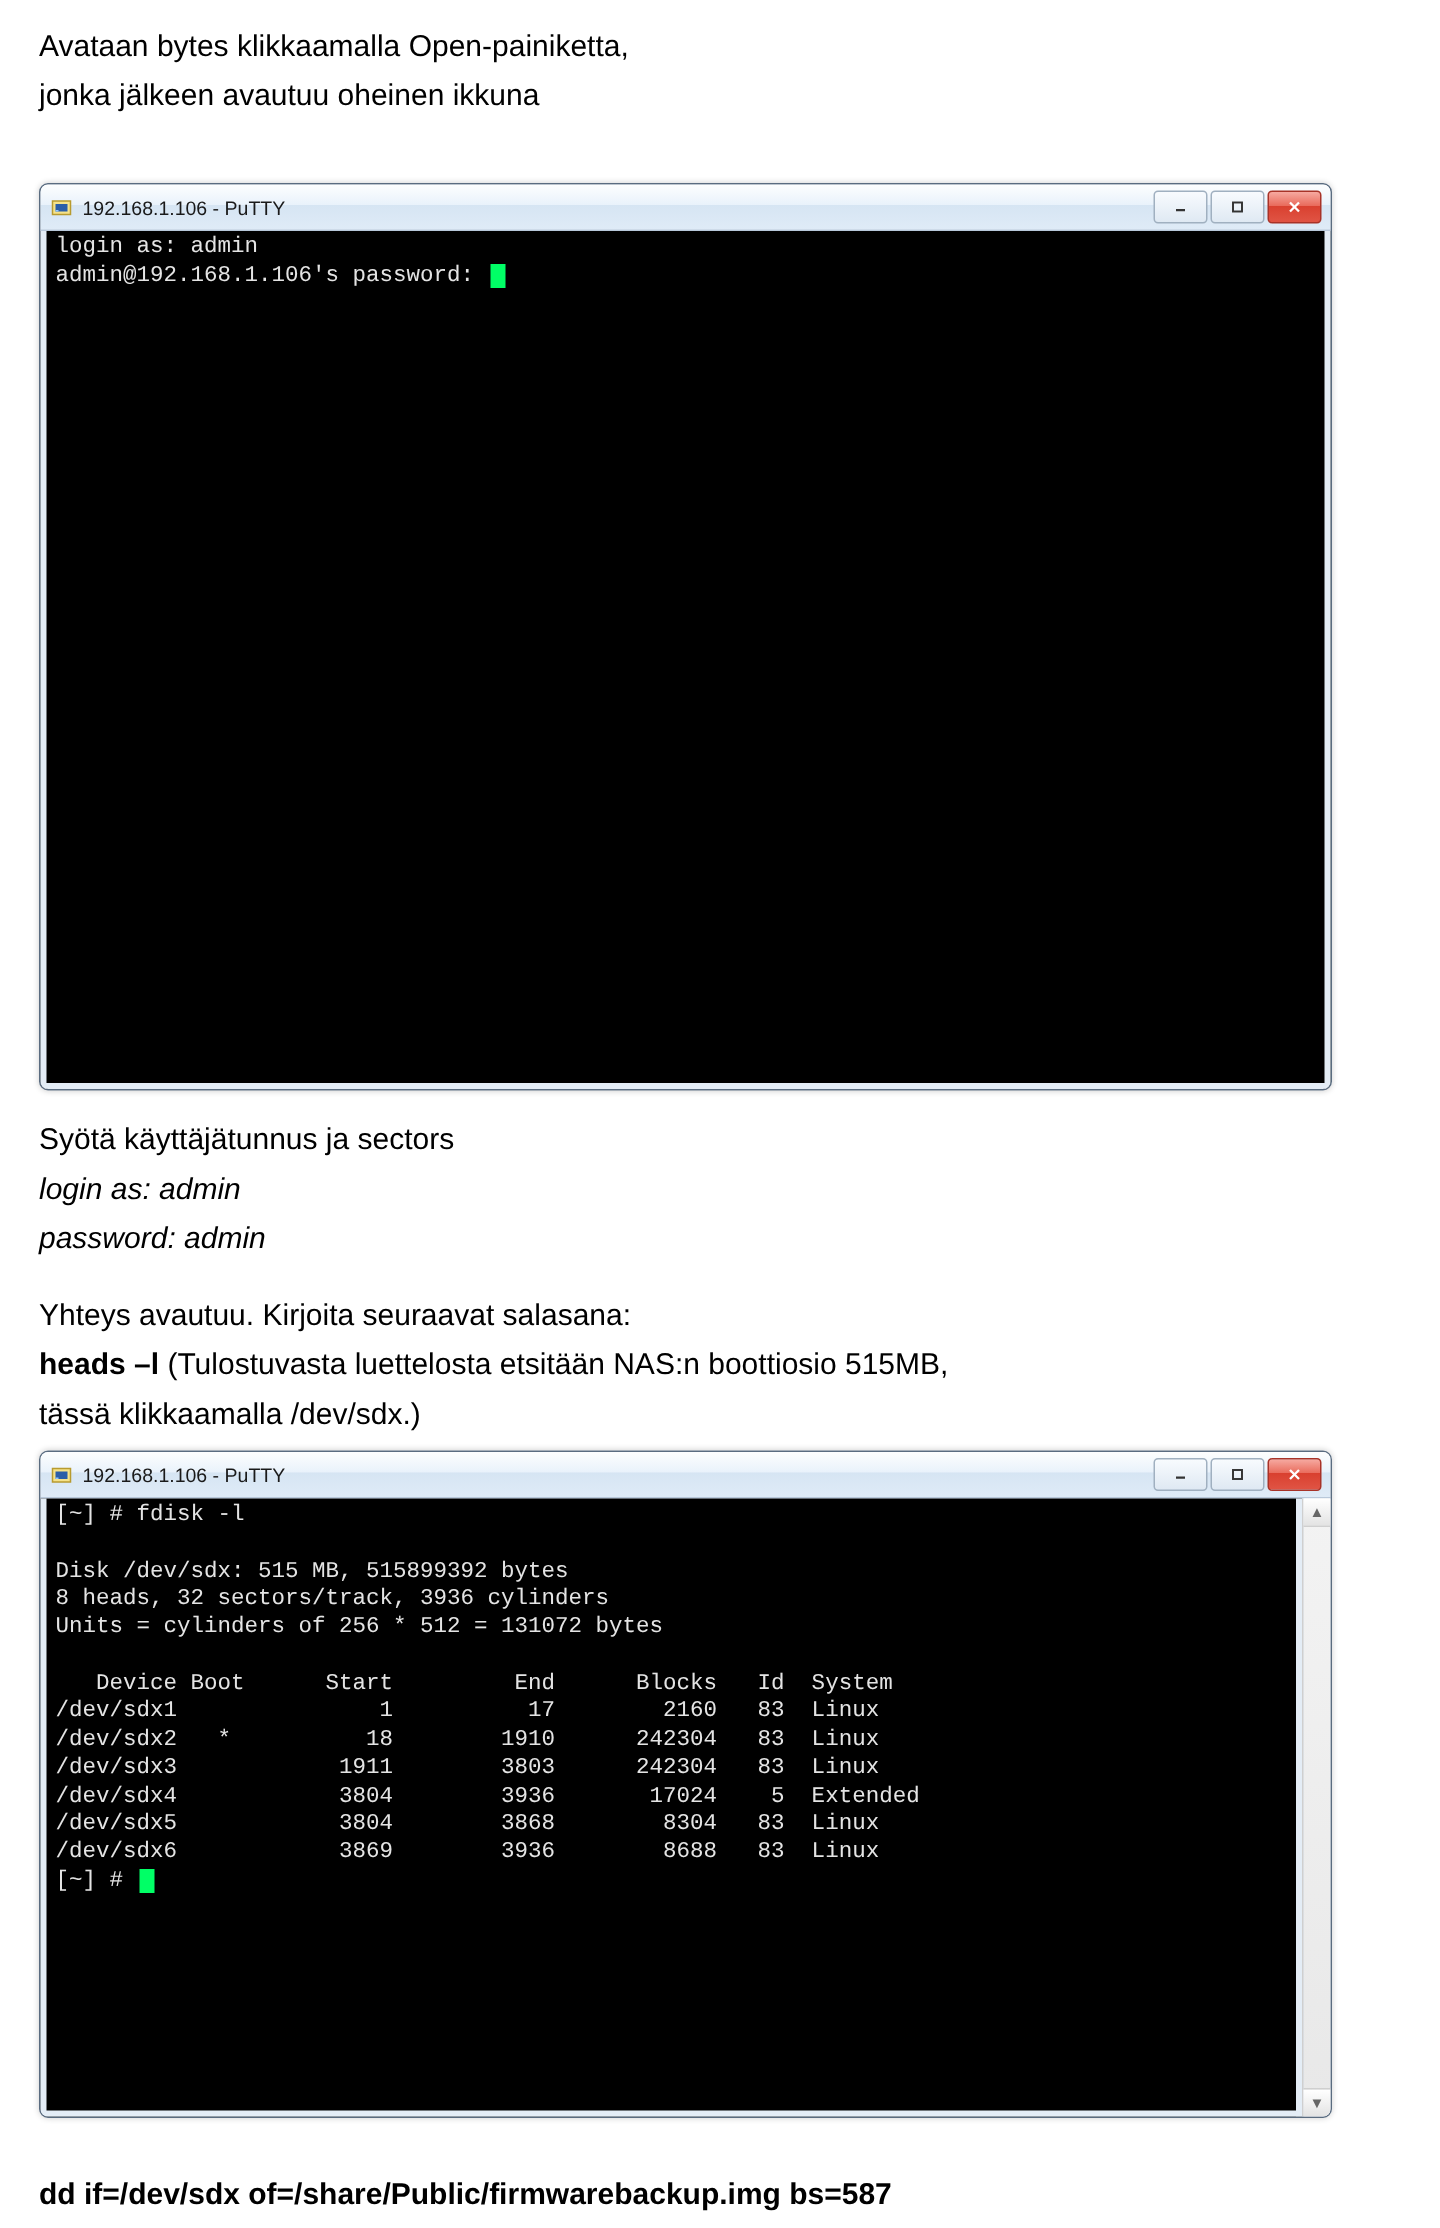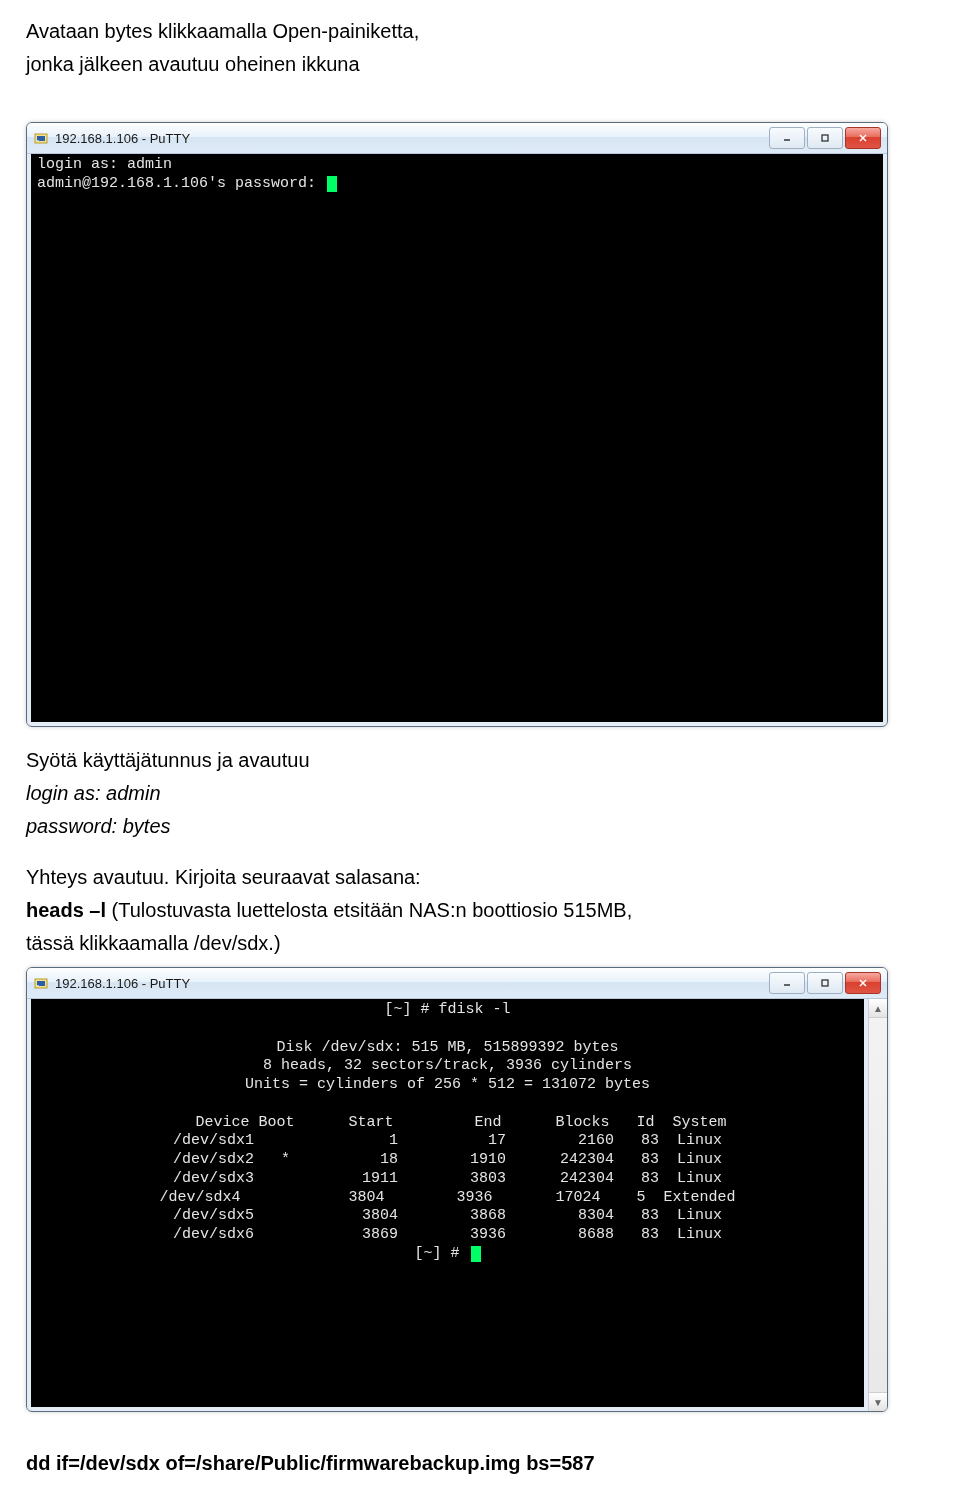--- a/index.html
+++ b/index.html
@@ -69,21 +69,21 @@
     font-family: "Courier New", monospace;
     font-size: 15px;
     color: #e4e4e4;
     line-height: 1.25;
     padding: 2px 6px 6px 6px;
     white-space: pre;
     border: 4px solid #e4edf6;
     border-top: none;
     overflow: hidden;
   }
-  .term-wrap { display:flex;text-align:center; }
+  .term-wrap { display:flex; }
   .term-body { flex:1; }
   .terminal-first { height: 560px; }
   .terminal-second { height: 400px; position:relative; }
   .cursor {
     display:inline-block;
     width: 10px; height: 16px;
     background: #00ff66;
     vertical-align: text-bottom;
     margin-left: 2px;
   }
@@ -137,23 +137,23 @@
             <line x1="2" y1="2" x2="8" y2="8" stroke="#fff" stroke-width="1.5"></line>
             <line x1="8" y1="2" x2="2" y2="8" stroke="#fff" stroke-width="1.5"></line>
           </svg>
         </div>
     </div>
   </div>
   <div class="terminal terminal-first"><span>login as: admin
 admin@192.168.1.106's password: </span><span class="cursor"></span></div>
 </div>
 
-<p>Syötä käyttäjätunnus ja avautuu</p>
+<p>Syötä käyttäjätunnus ja sectors</p>
 <p class="italic">login as: admin</p>
-<p class="italic">password: bytes</p>
+<p class="italic">password: admin</p>
 
 <div class="spacer-sm"></div>
 
 <p>Yhteys avautuu. Kirjoita seuraavat salasana:</p>
 <p><span class="bold">heads –l</span><span>   (Tulostuvasta luettelosta etsitään NAS:n boottiosio 515MB,</span></p>
 <p>tässä klikkaamalla /dev/sdx.)</p>
 
 <div class="window">
   <div class="titlebar">
     <span class="app-icon">

